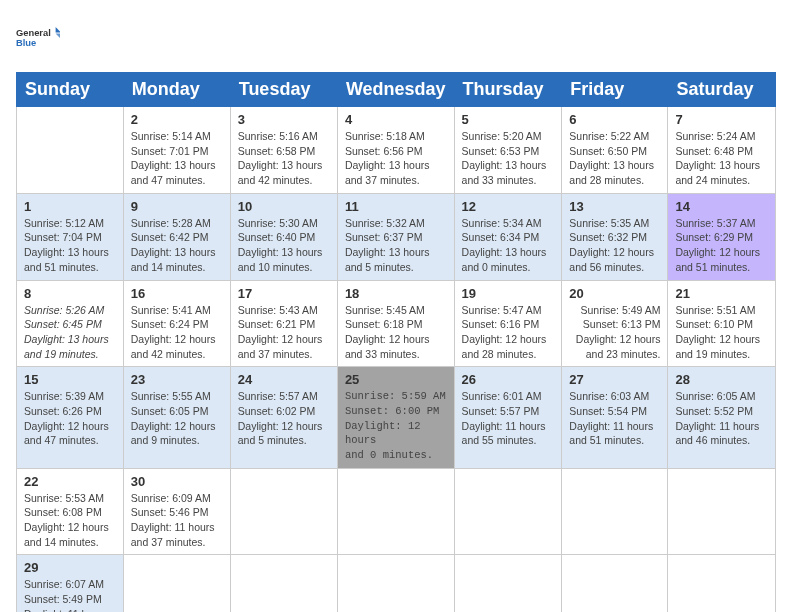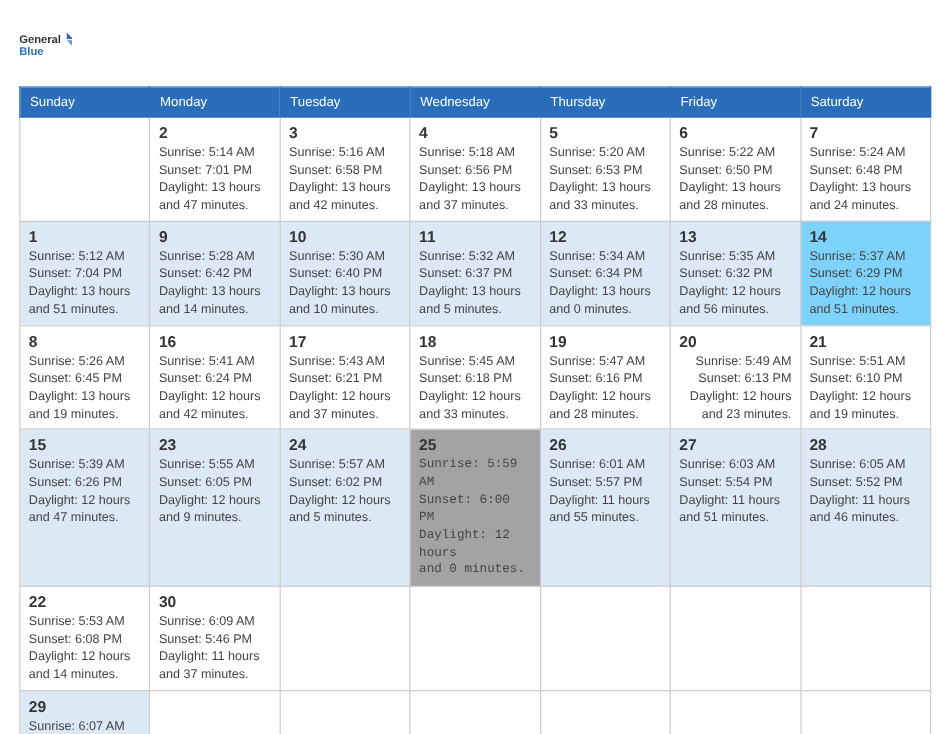--- a/index.html
+++ b/index.html
@@ -36,22 +36,22 @@
     table {
       width: 100%;
       border-collapse: collapse;
       font-size: 11px;
     }
     thead tr th {
       background-color: #2a6ebb;
       color: #fff;
       text-align: left;
       padding: 6px 8px;
-      font-size: 11px;
-      font-weight: normal;
+      font-size: 18px;
+      font-weight: bold;
       border: 1px solid #2a6ebb;
     }
     tbody tr td {
       border: 1px solid #ccc;
       padding: 5px 7px;
       vertical-align: top;
       width: 14.28%;
       background: #fff;
     }
     tbody tr:nth-child(odd) td {
@@ -188,32 +188,32 @@
 Daylight: 13 hours
 and 0 minutes.</div>
         </td>
         <td style="background: rgb(220, 232, 245);">
           <span class="day-number">13</span>
           <div class="day-detail" style="white-space: pre-line;">Sunrise: 5:35 AM
 Sunset: 6:32 PM
 Daylight: 12 hours
 and 56 minutes.</div>
         </td>
-        <td style="background: #7dd3fc;">
+        <td style="background: #c4b5fd;">
           <span class="day-number">14</span>
           <div class="day-detail" style="white-space: pre-line;">Sunrise: 5:37 AM
 Sunset: 6:29 PM
 Daylight: 12 hours
 and 51 minutes.</div>
         </td>
       </tr>
       <tr>
         <td style="background: rgb(255, 255, 255);">
           <span class="day-number">8</span>
-          <div class="day-detail" style="white-space: pre-line;">Sunrise: 5:26 AM
+          <div class="day-detail" style="white-space: pre-line; font-style: italic;">Sunrise: 5:26 AM
 Sunset: 6:45 PM
 Daylight: 13 hours
 and 19 minutes.</div>
         </td>
         <td style="background: rgb(255, 255, 255);">
           <span class="day-number">16</span>
           <div class="day-detail" style="white-space: pre-line;">Sunrise: 5:41 AM
 Sunset: 6:24 PM
 Daylight: 12 hours
 and 42 minutes.</div>

